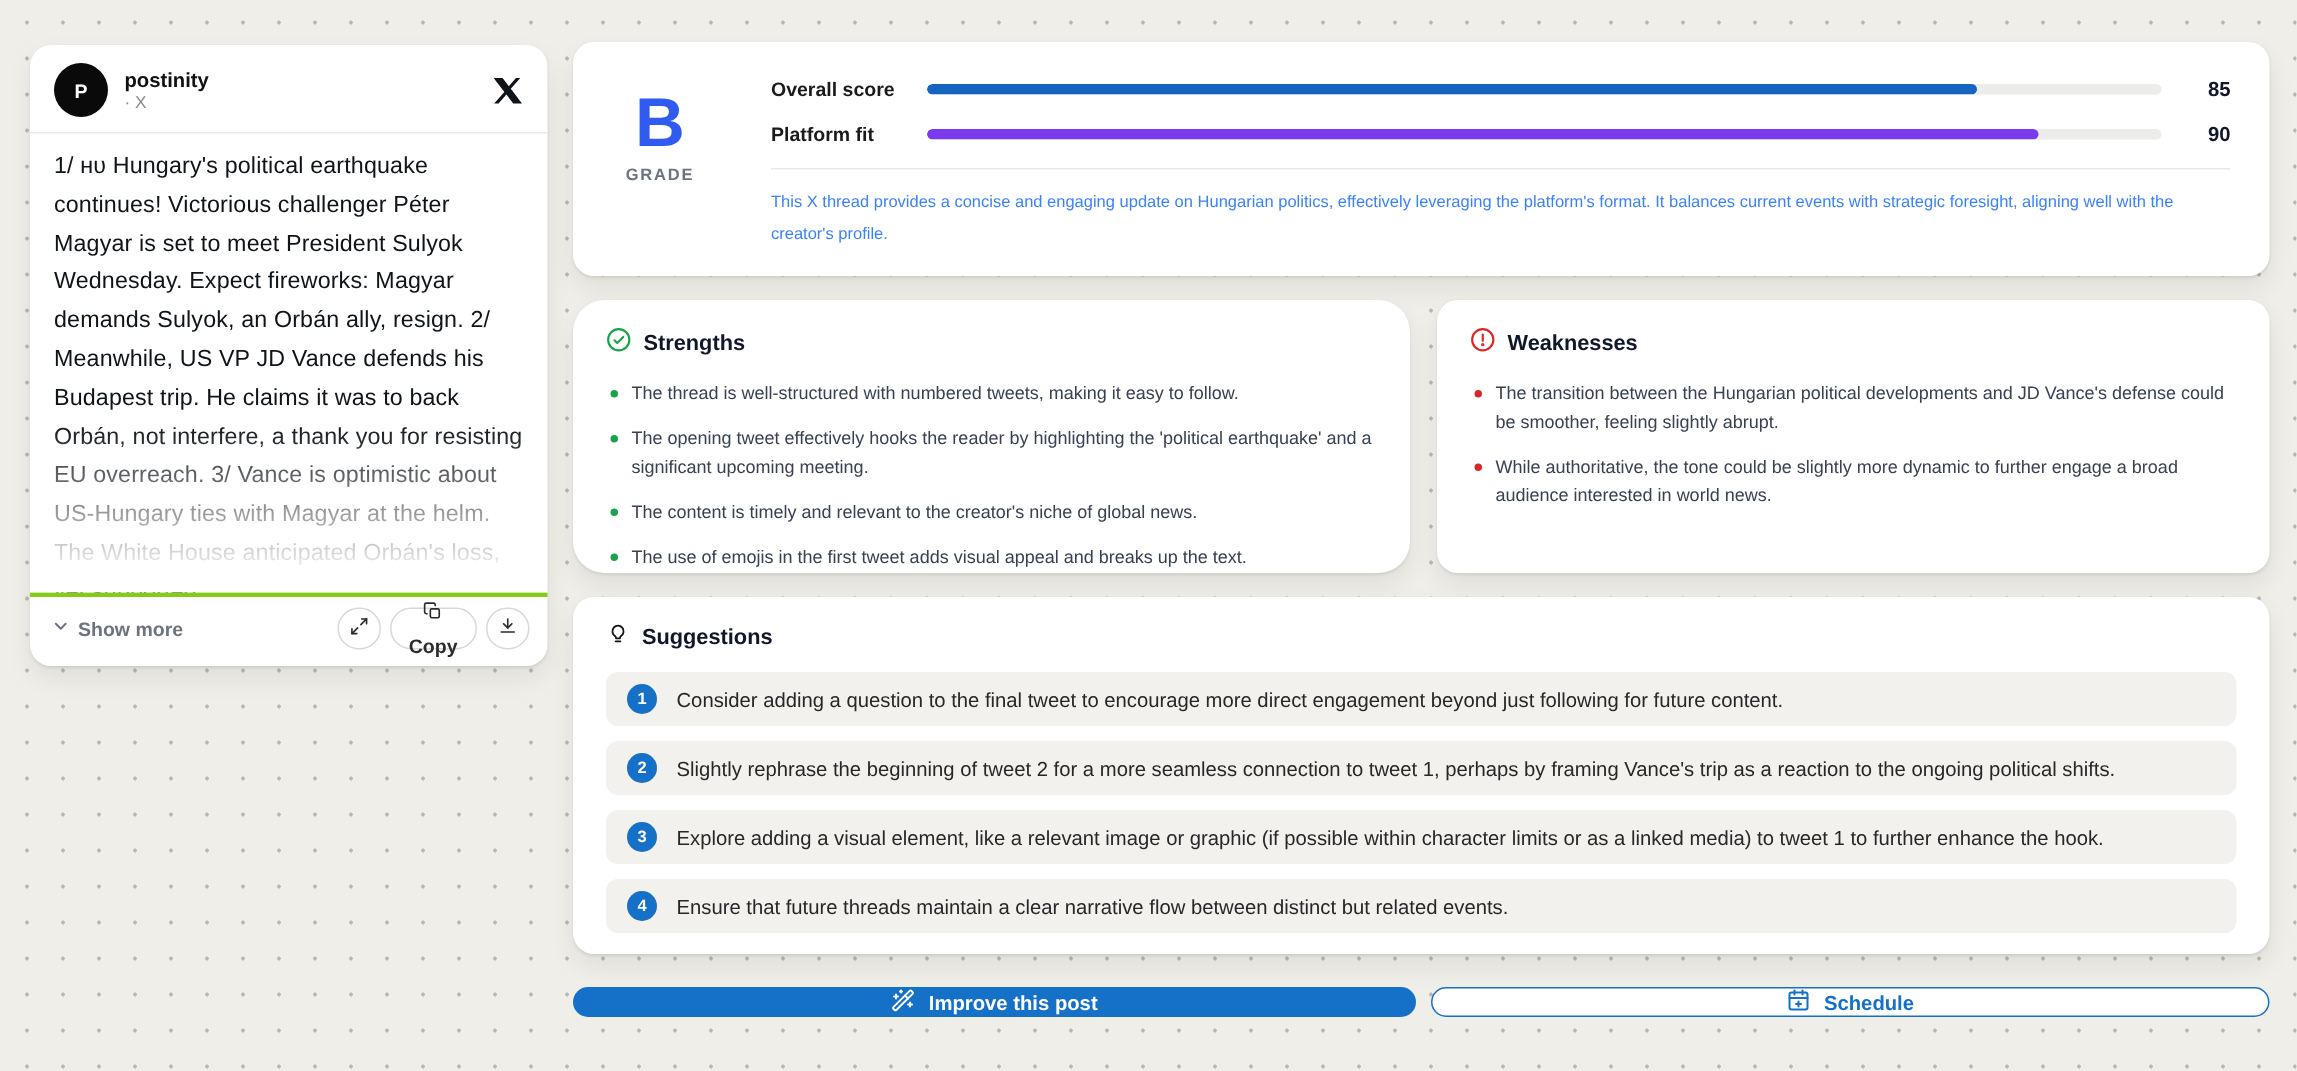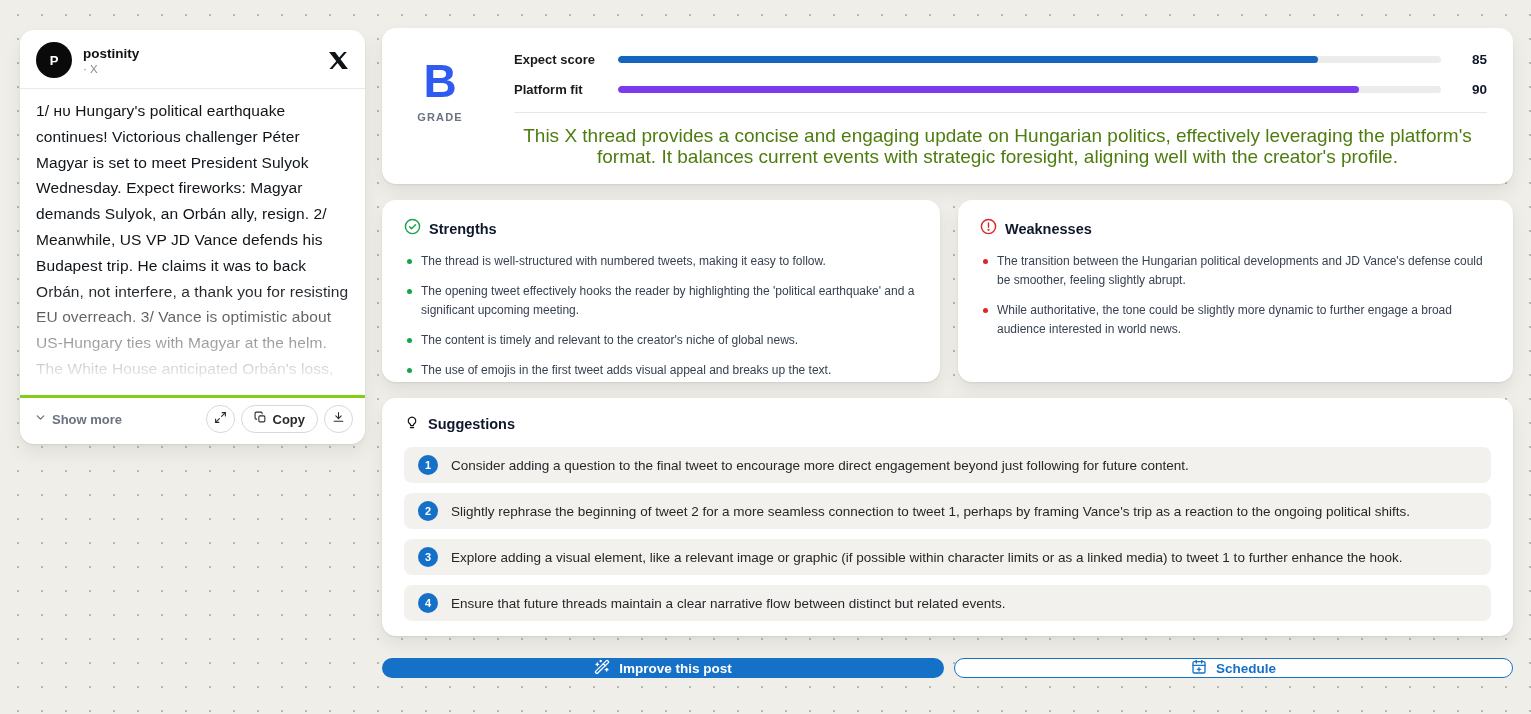--- a/index.html
+++ b/index.html
@@ -26,40 +26,40 @@
   .avatar { width: 36px; height: 36px; border-radius: 50%; background: #0a0a0a; color: #fff; font-size: 13px; font-weight: 700; display: grid; place-items: center; flex: none; }
   .author-name { font-size: 13.5px; font-weight: 700; color: #111; }
   .author-platform { font-size: 11.5px; color: #8a8a8a; margin-top: 2px; }
   .x-logo { margin-left: auto; width: 21px; height: 21px; }
   .post-body-wrap { position: relative; flex: 1; overflow: hidden; padding: 9px 16px 0; }
   .post-body { font-size: 15.5px; line-height: 25.8px; color: #0f1419; letter-spacing: .1px; }
   .post-fade { position: absolute; left: 0; right: 0; bottom: 0; height: 112px; background: linear-gradient(rgba(255,255,255,0), #ffffff 92%); pointer-events: none; }
   .post-footer { display: flex; align-items: center; padding: 7px 12px 11px 14px; border-top: 3px solid #84cc16; }
   .show-more { display: inline-flex; align-items: center; gap: 5px; background: none; border: none; color: #6b7280; font-size: 13px; font-weight: 600; font-family: inherit; cursor: pointer; }
   .footer-actions { margin-left: auto; display: flex; align-items: center; gap: 6px; }
-  .pill-btn { height: 28px; display: inline-flex; align-items: center; justify-content: center; gap: 6px; border: 1px solid #d8d8d8; background: #fff; border-radius: 999px; padding: 0 12px; color: #2b2b2b; font-size: 13px; font-weight: 600; font-family: inherit; cursor: pointer; }
+  .pill-btn { height: 28px; display: inline-flex; align-items: center; justify-content: center; gap: 6px; border: 1px solid #d8d8d8; background: #fff; border-radius: 999px; padding: 0 12px; color: #2b2b2b; font-size: 13px; font-weight: 600; font-family: inherit; cursor: pointer; flex-direction: column; }
   .icon-btn { width: 29px; padding: 0; }
 
   
   .grade-card { left: 382px; top: 28px; width: 1131px; height: 156px; padding: 24px 26px 0; display: flex; }
   .grade-block { width: 64px; text-align: center; margin-top: 6px; }
   .grade-letter { font-size: 46px; font-weight: 800; line-height: 1; }
   .grade-caption { font-size: 11px; font-weight: 700; color: #6b7280; letter-spacing: 1.2px; margin-top: 7px; }
   .grade-right { flex: 1; margin-left: 42px; }
   .metric-row { display: flex; align-items: center; gap: 16px; margin-bottom: 15px; }
   .metric-label { width: 88px; flex: none; font-size: 13px; font-weight: 600; color: #1a1a1a; }
   .bar-track { flex: 1; height: 7px; border-radius: 99px; background: #ececе8; background: #ececea; overflow: hidden; }
   .bar-fill { height: 100%; border-radius: 99px; }
   .metric-value { width: 30px; flex: none; text-align: right; font-size: 13.5px; font-weight: 700; color: #0f172a; }
   .grade-divider { height: 1px; background: #e7e7e5; margin: 2px 0 12px; }
-  .grade-summary { font-size: 19px; line-height: 21px; color: #4d7c0f; padding-right: 6px; text-align: center; }
+  .grade-summary { font-size: 11px; line-height: 21px; color: #3b82f6; padding-right: 6px; }
 
   
   .panel { padding: 18px 22px; }
-  .strengths-card { left: 382px; top: 200px; width: 558px; height: 182px; }
+  .strengths-card { left: 382px; top: 200px; width: 558px; height: 182px; border-radius: 21px; }
   .weaknesses-card { left: 958px; top: 200px; width: 555px; height: 182px; }
   .panel-header { display: flex; align-items: center; gap: 8px; margin-bottom: 13px; }
   .panel-title { font-size: 14.5px; font-weight: 700; color: #0f172a; }
   .bullet-list { list-style: none; }
   .bullet-list li { position: relative; padding-left: 17px; font-size: 12px; line-height: 19px; color: #374151; margin-bottom: 11px; }
   .bullet-list li::before { content: ""; position: absolute; left: 3px; top: 7px; width: 5px; height: 5px; border-radius: 50%; }
   .strengths-card li::before { background: #16a34a; }
   .weaknesses-card li::before { background: #dc2626; }
 
   
@@ -134,21 +134,21 @@
   </div>
 </div>
 
 <div class="card grade-card">
   <div class="grade-block">
     <div class="grade-letter" style="color:#2f5bf0;">B</div>
     <div class="grade-caption">GRADE</div>
   </div>
   <div class="grade-right">
     <div class="metric-row">
-      <span class="metric-label">Expect score</span>
+      <span class="metric-label">Overall score</span>
       <div class="bar-track">
         <div class="bar-fill" style="width: 85%; background: rgb(21, 101, 192);"></div>
       </div>
       <span class="metric-value">85</span>
     </div>
     <div class="metric-row">
       <span class="metric-label">Platform fit</span>
       <div class="bar-track">
         <div class="bar-fill" style="width: 90%; background: rgb(124, 58, 237);"></div>
       </div>

